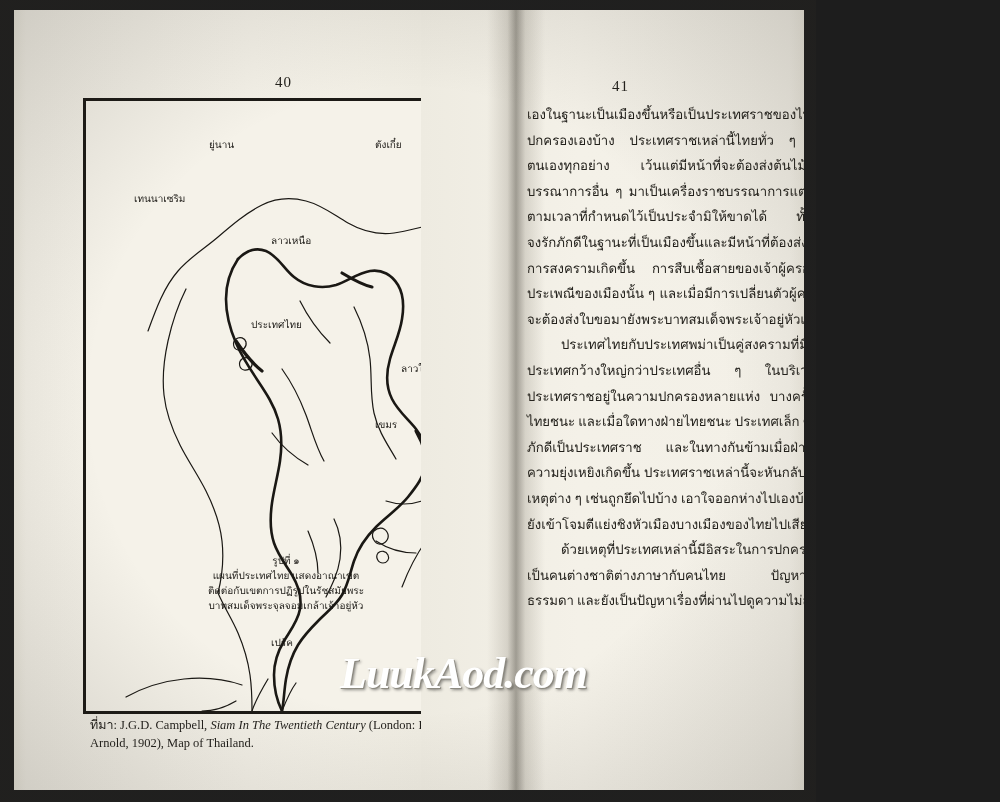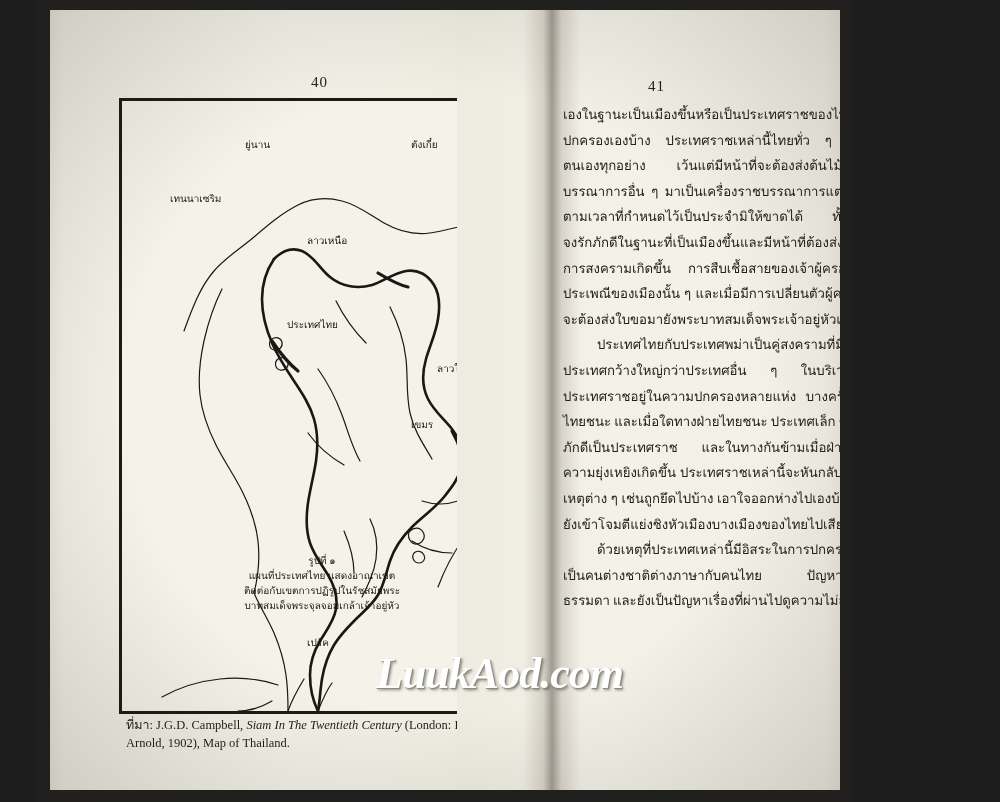--- a/index.html
+++ b/index.html
@@ -7,21 +7,20 @@
     padding: 0;
     background: #1d1d1d;
   }
   #page {
     position: relative;
     width: 816px;
     height: 802px;
     overflow: hidden;
     background: #2a2a2a;
     font-family: "Liberation Serif", serif;
-    margin-left: 36px;
   }
 
   
   .spread {
     position: absolute;
     inset: 0;
     display: flex;
   }
   .leaf {
     position: relative;

